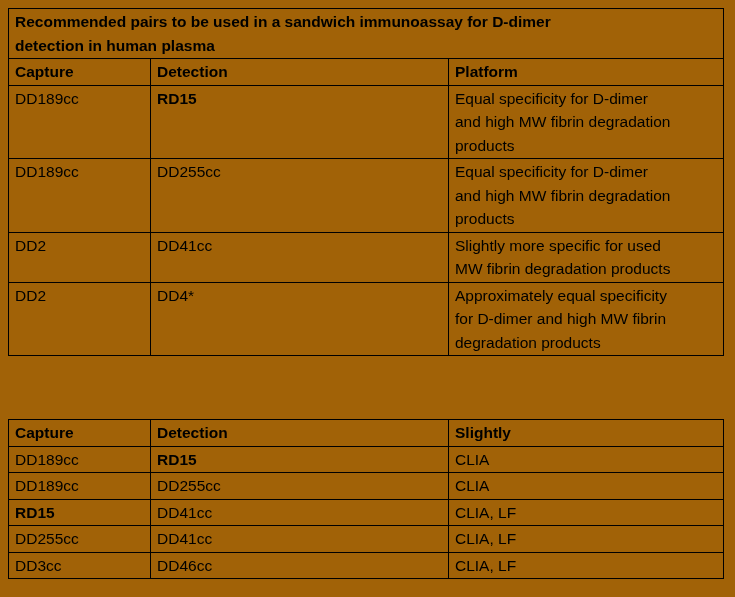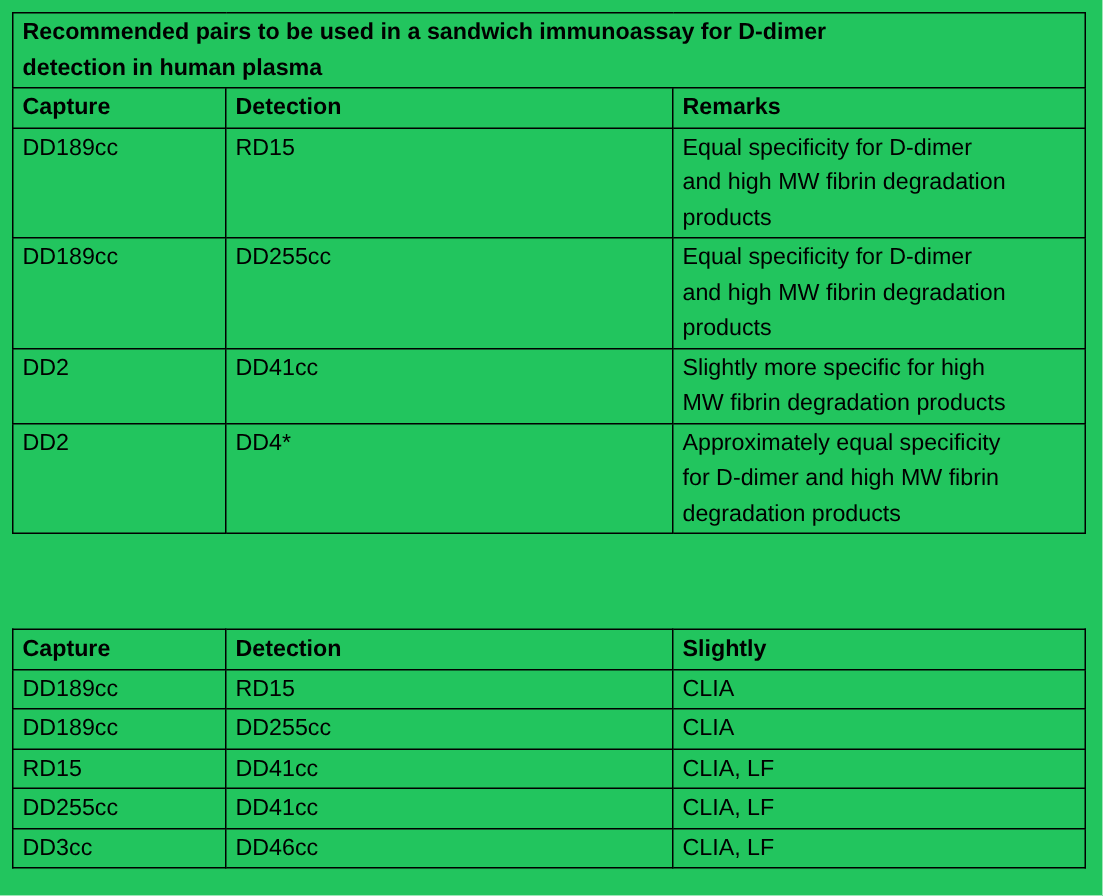--- a/index.html
+++ b/index.html
@@ -5,21 +5,21 @@
   html, body {
     margin: 0;
     padding: 0;
     background: #ffffff;
     font-family: "Liberation Sans", "DejaVu Sans", sans-serif;
     color: #000000;
   }
   .page {
     width: 735px;
     height: 597px;
-    background: #22c55e;
+    background: #a16207;
     box-sizing: border-box;
     padding: 8px;
     overflow: hidden;
   }
   table.tbl {
     border-collapse: collapse;
     table-layout: fixed;
     width: 715px;
   }
   table.tbl td {
@@ -34,21 +34,21 @@
   td.title {
     font-weight: bold;
     padding-top: 2px;
     padding-bottom: 2px;
   }
   td.hdr {
     font-weight: bold;
     padding-top: 2px;
     padding-bottom: 3px;
   }
-  td.b { font-weight: normal; margin-left: 42px; }
+  td.b { font-weight: bold; margin-left: 42px; }
   col.c1 { width: 142px; }
   col.c2 { width: 298px; }
   col.c3 { width: 275px; }
   #table2 { margin-top: 63px; }
 </style>
 </head>
 <body>
 
 <div class="page">
 
@@ -59,40 +59,40 @@
         <col class="c3">
       </colgroup>
     <tbody>
       <tr>
         <td colspan="3" class="title">Recommended pairs to be used in a sandwich immunoassay for D-dimer
 detection in human plasma</td>
       </tr>
       <tr>
         <td class="hdr">Capture</td>
         <td class="hdr">Detection</td>
-        <td class="hdr">Remarks</td>
+        <td class="hdr">Platform</td>
       </tr>
       <tr>
         <td>DD189cc</td>
         <td class="b">RD15</td>
         <td>Equal specificity for D-dimer
 and high MW fibrin degradation
 products</td>
       </tr>
       <tr>
         <td>DD189cc</td>
         <td>DD255cc</td>
         <td>Equal specificity for D-dimer
 and high MW fibrin degradation
 products</td>
       </tr>
       <tr>
         <td>DD2</td>
         <td>DD41cc</td>
-        <td>Slightly more specific for high
+        <td>Slightly more specific for used
 MW fibrin degradation products</td>
       </tr>
       <tr>
         <td>DD2</td>
         <td>DD4*</td>
         <td>Approximately equal specificity
 for D-dimer and high MW fibrin
 degradation products</td>
       </tr>
     </tbody>

